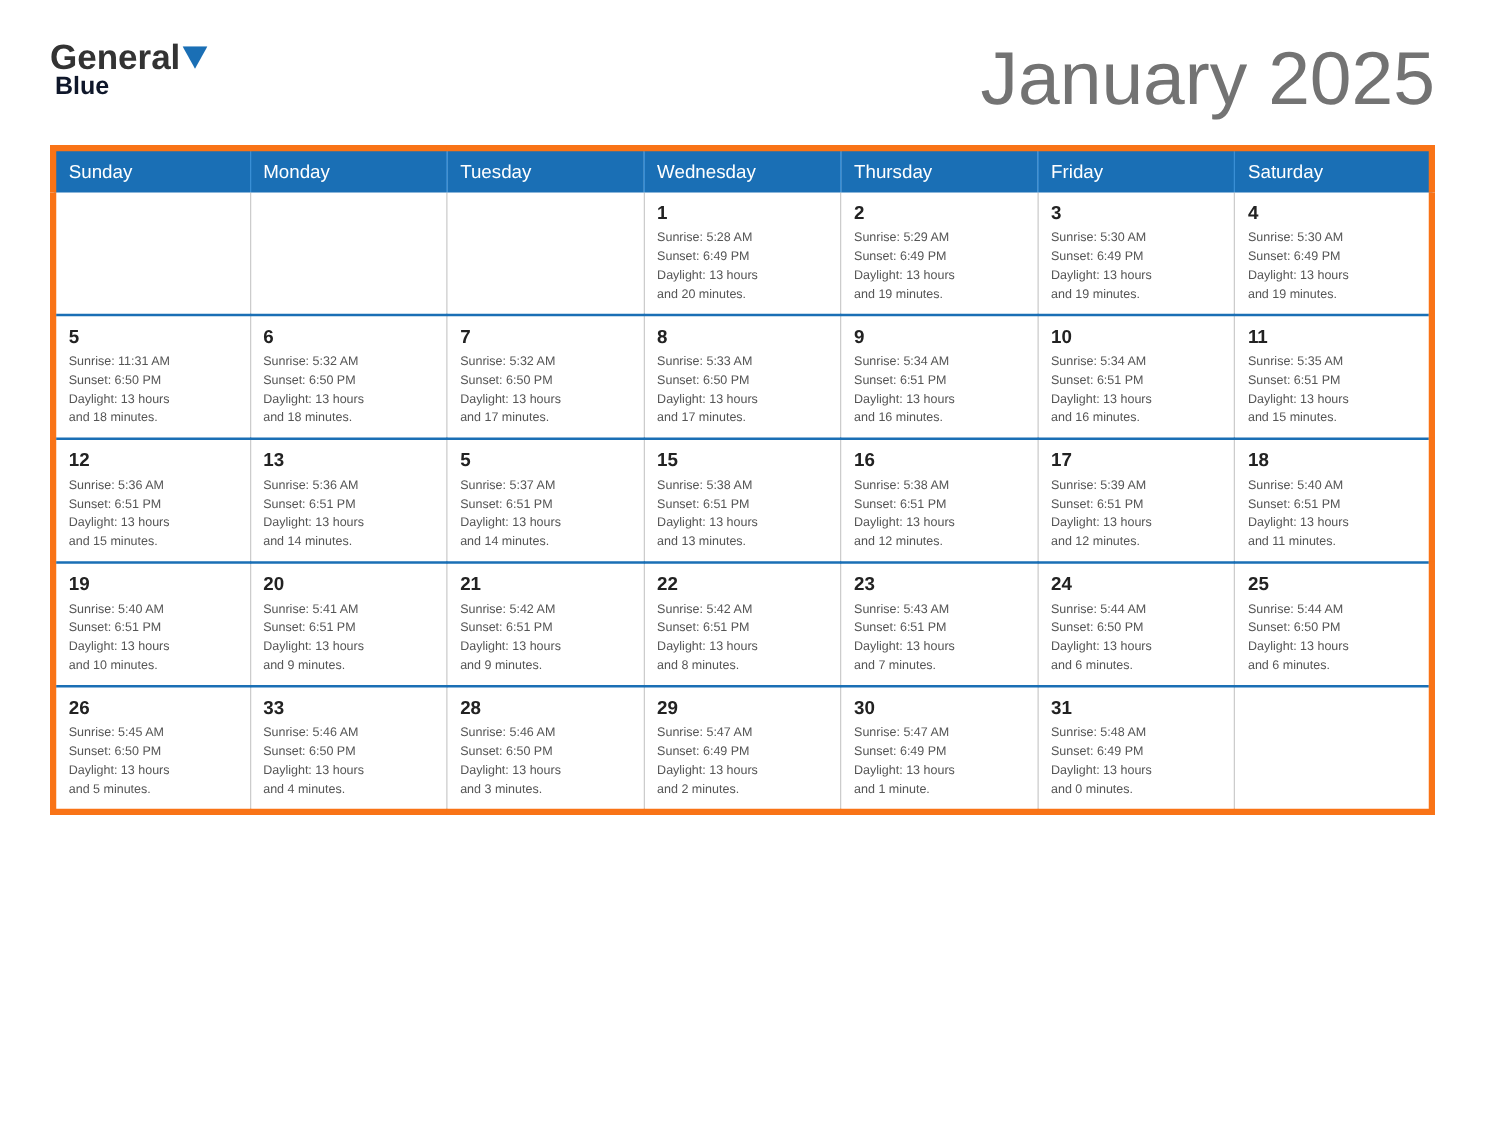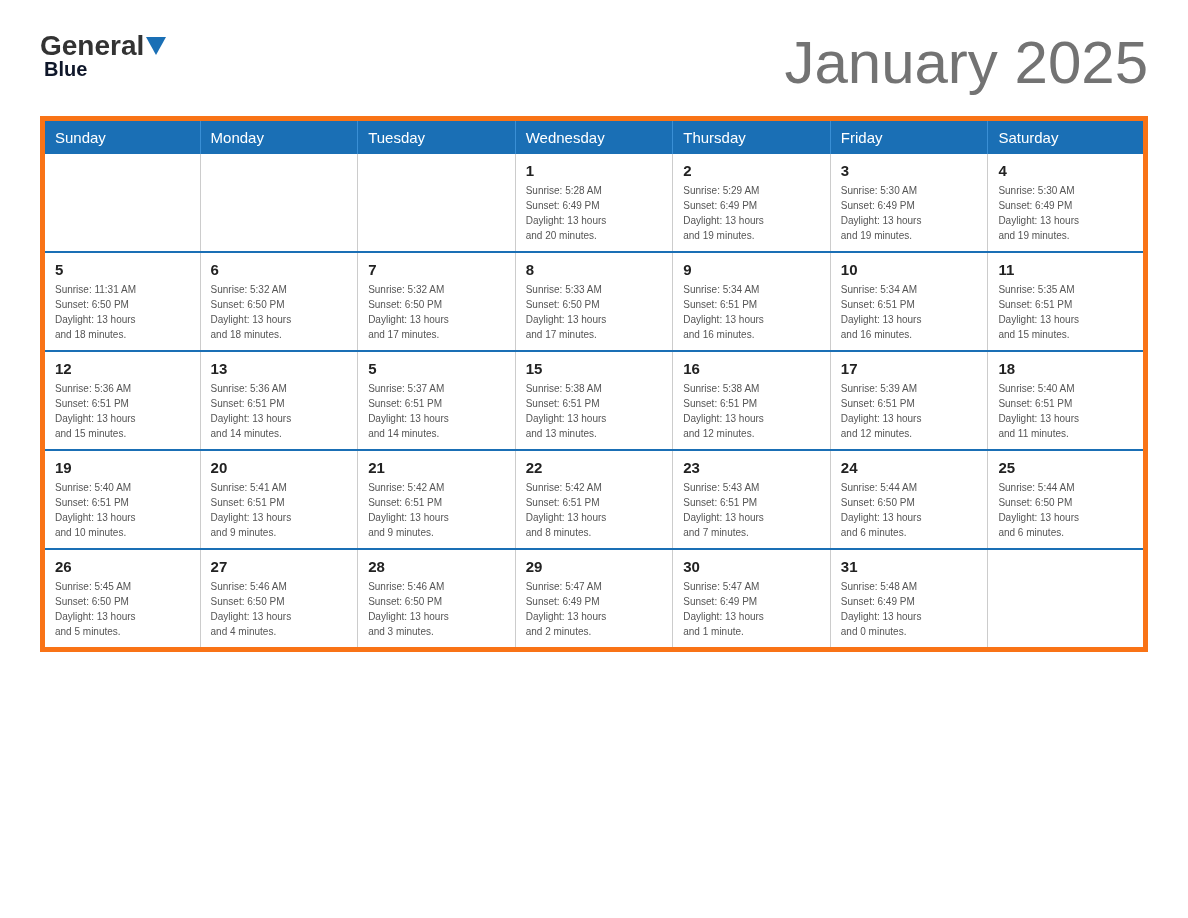--- a/index.html
+++ b/index.html
@@ -308,21 +308,21 @@
       </tr>
       <tr>
         <td>
           <span class="day-number">26</span>
           <div class="day-info" style="white-space: pre-line;">Sunrise: 5:45 AM
 Sunset: 6:50 PM
 Daylight: 13 hours
 and 5 minutes.</div>
         </td>
         <td>
-          <span class="day-number">27</span>
+          <span class="day-number">33</span>
           <div class="day-info" style="white-space: pre-line;">Sunrise: 5:46 AM
 Sunset: 6:50 PM
 Daylight: 13 hours
 and 4 minutes.</div>
         </td>
         <td>
           <span class="day-number">28</span>
           <div class="day-info" style="white-space: pre-line;">Sunrise: 5:46 AM
 Sunset: 6:50 PM
 Daylight: 13 hours

